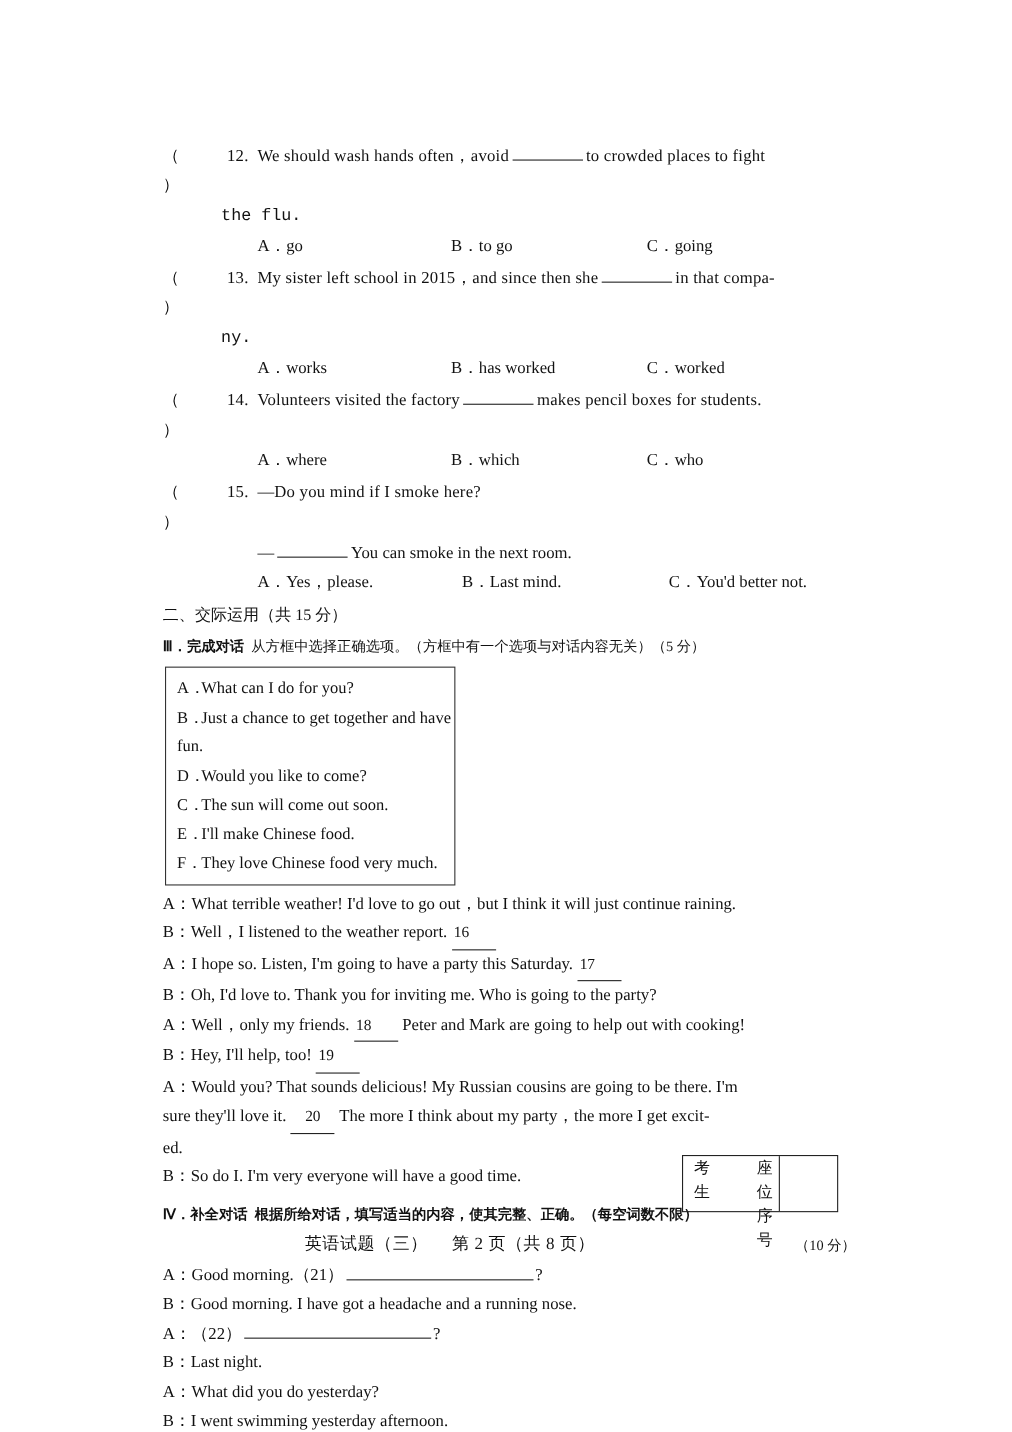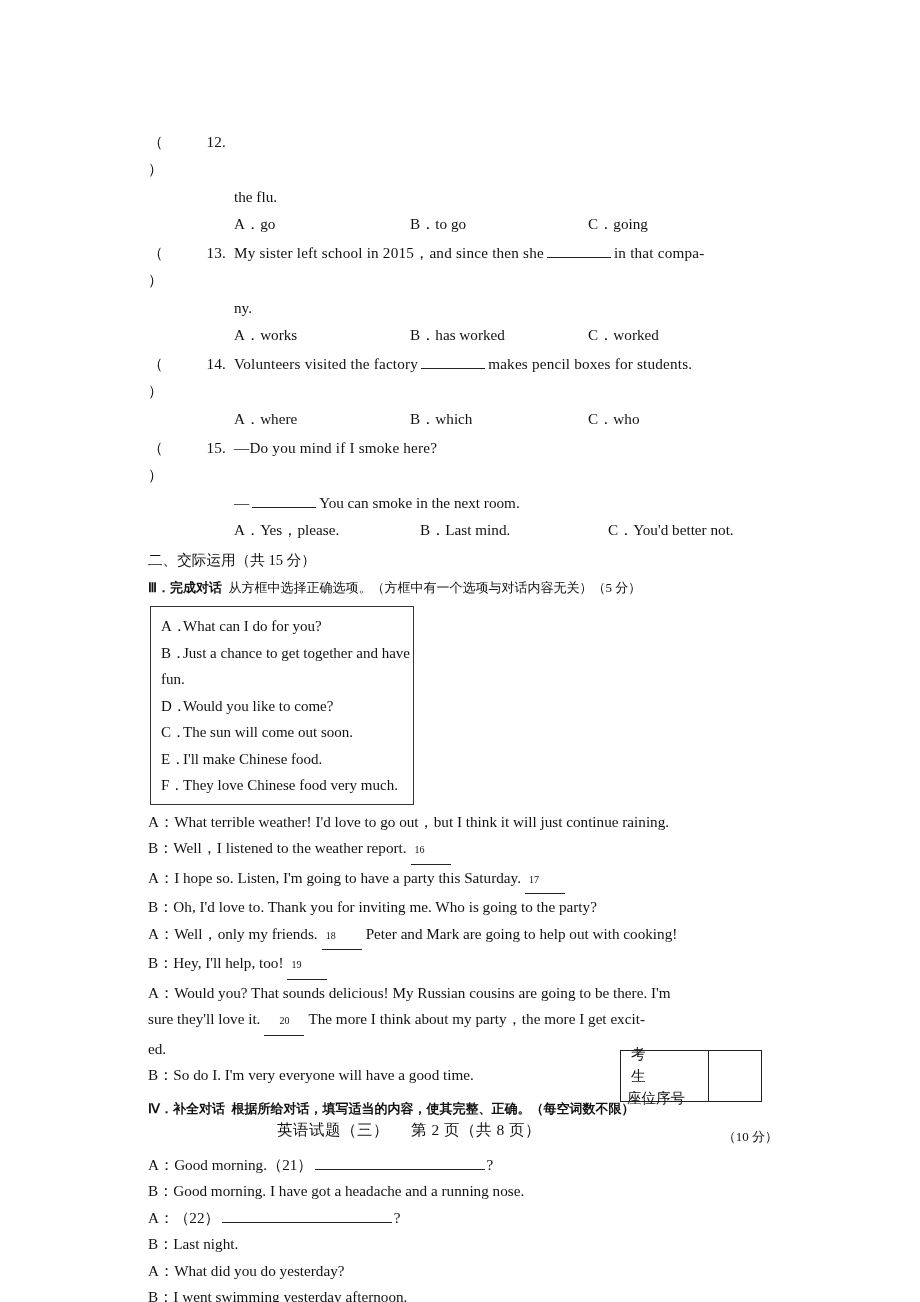--- a/index.html
+++ b/index.html
@@ -50,23 +50,24 @@
     flex: 0 0 34px;
     text-align: right;
     padding-right: 8px;
     font-size: 15.2px;
   }
   .qtext {
     flex: 1 1 auto;
     text-align: justify;
   }
   .cont-line {
-    margin-left: 86px;
-    font-size: 15.2px;
-    line-height: 27px;
+    margin-left: 53px;
+    font-size: 15.2px;
+    line-height: 27px;
+    font-family: Liberation Mono, monospace;
   }
   .blank {
     display: inline-block;
     border-bottom: 1px solid #222;
     width: 64px;
     height: 13px;
     margin: 0 3px;
     vertical-align: baseline;
   }
   .opts {
@@ -128,21 +129,21 @@
   .dlg .hang {
     padding-left: 22px;
     text-indent: -22px;
   }
   .numblank {
     display: inline-block;
     border-bottom: 1px solid #222;
     min-width: 40px;
     text-align: center;
     margin: 0 4px;
-    font-size: 10px;
+    font-size: 14px;
   }
   .fillblank {
     display: inline-block;
     border-bottom: 1px solid #222;
     width: 170px;
     height: 13px;
     margin: 0 2px;
   }
   .indent2 { padding-left: 28px; }
 
@@ -155,21 +156,20 @@
     height: 52px;
     border: 1px solid #222;
     display: flex;
     box-sizing: border-box;
   }
   .seatbox .lblcol {
     flex: 0 0 88px;
     border-right: 1px solid #222;
     box-sizing: border-box;
     display: flex;
-    flex-direction: column;
     justify-content: center;
     font-size: 14.5px;
     line-height: 22px;
     padding-left: 6px;
   }
   .seatbox .lblcol .r1 { letter-spacing: 14px; padding-left: 4px;}
   .seatbox .valcol { flex: 1 1 auto; }
 
   
   .footer {
@@ -184,20 +184,23 @@
 </head>
 <body>
 
 <div class="page">
   <div class="content">
 
     <div class="mc-item">
       <div class="mc-line">
         <span class="paren">（  ）</span>
         <span class="qnum">12.</span>
+        <span class="qtext">
+          <span>We should wash hands often，avoid</span><span class="blank"></span><span>to crowded places to fight</span>
+        </span>
       </div>
       <div class="cont-line">the flu.</div>
       <div class="opts">
         <span class="opt-a">A．go</span>
         <span class="opt-b">B．to go</span>
         <span class="opt-c">C．going</span>
       </div>
     </div>
 
     <div class="mc-item">

